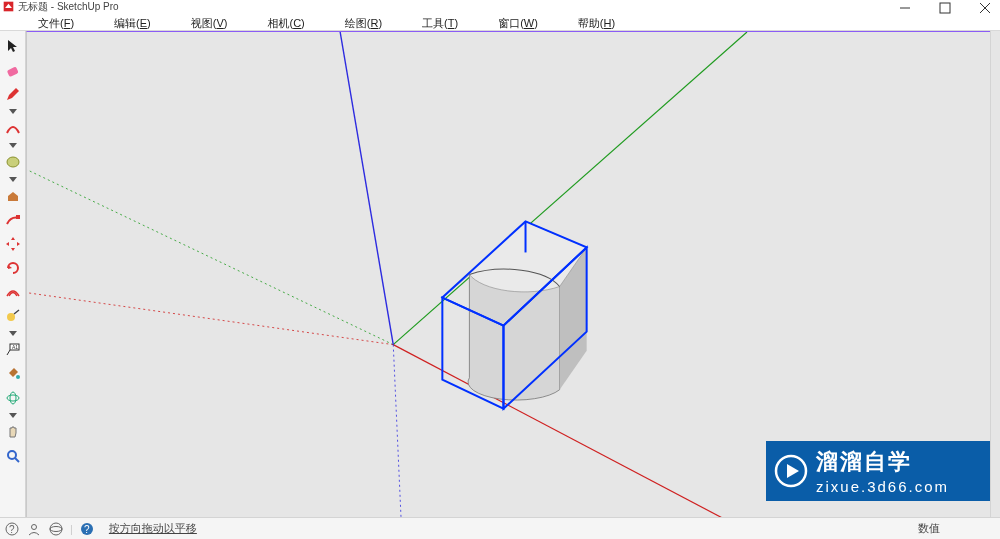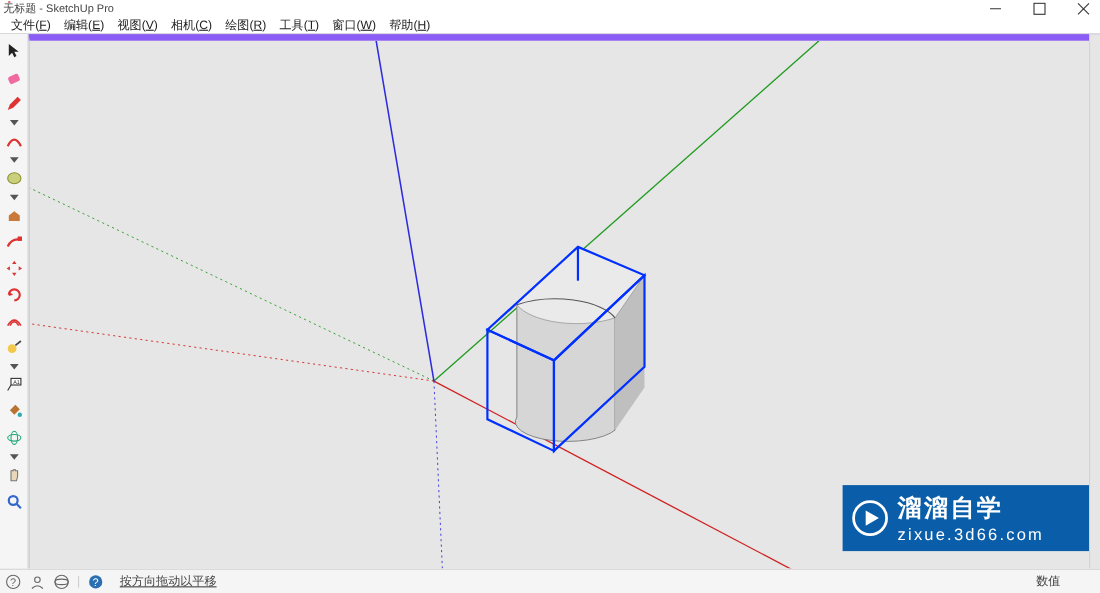--- a/index.html
+++ b/index.html
@@ -1,46 +1,46 @@
 <!DOCTYPE html>
 <html><head>
 <meta charset="utf-8">
 <style>
   * { margin: 0; padding: 0; box-sizing: border-box; font-family: "Microsoft YaHei", "SimSun", sans-serif; }
   html, body { width: 1000px; height: 539px; overflow: hidden; background: #fff; position: relative; }
 
-  .titlebar { height: 15px; display: flex; align-items: flex-start; padding: 1px 0 0 3px; font-size: 10px; color: #444; background: #fff; flex-direction: column; }
+  .titlebar { height: 15px; display: flex; align-items: flex-start; padding: 1px 0 0 3px; font-size: 10px; color: #444; background: #fff; }
   .app-icon { width: 11px; height: 11px; margin-right: 4px; }
   .title-text { line-height: 12px; }
   .win-controls { position: absolute; right: 6px; top: 2px; display: flex; gap: 22px; }
   .win-btn { width: 18px; height: 12px; display: flex; align-items: center; justify-content: center; cursor: default; }
   .win-btn svg { display: block; }
 
   .menubar { height: 16px; display: flex; align-items: center; padding-left: 4px; font-size: 11px; color: #222; border-bottom: 1px solid #d9d9d9; }
-  .menu-item { padding: 0 6px; line-height: 14px; cursor: default; }
+  .menu-item { padding: 0 6px; line-height: 14px; cursor: default; margin-left: 28px; }
   .menu-item u { text-decoration: underline; }
 
   .workspace { position: absolute; top: 31px; left: 0; right: 0; bottom: 22px; display: flex; }
   .toolbar { width: 26px; background: #f5f5f5; border-right: 1px solid #d4d4d4; display: flex; flex-direction: column; align-items: center; padding-top: 4px; gap: 2px; }
   .tool-btn { width: 22px; height: 22px; display: flex; align-items: center; justify-content: center; cursor: default; }
   .tool-btn.short { height: 8px; }
   .tri { width:0; height:0; border-left:4px solid transparent; border-right:4px solid transparent; border-top:5px solid #555; }
 
-  .viewport { flex: 1; position: relative; background: #e6e6e6; border-left: 1px solid #c9c9c9; border-top: 6px solid #8b5cf6; overflow: hidden; }
+  .viewport { flex: 1; position: relative; background: #e6e6e6; border-left: 1px solid #c9c9c9; border-top: 1px solid #8b5cf6; overflow: hidden; }
 
   .watermark { position: absolute; right: 0; bottom: 16px; width: 234px; height: 60px; background: #0a5da8; color: #fff; display: flex; align-items: center; }
   .wm-play { width: 50px; display: flex; justify-content: center; }
   .wm-text { font-size: 22px; font-weight: 600; letter-spacing: 2px; }
   .wm-sub { font-size: 15px; letter-spacing: 2px; margin-top: 1px; }
 
   .statusbar { position: absolute; left: 0; right: 0; bottom: 0; height: 22px; background: #f5f5f5; border-top: 1px solid #d4d4d4; display: flex; align-items: center; font-size: 11px; color: #444; }
   .sb-left { display: flex; align-items: center; padding-left: 4px; gap: 6px; }
   .sb-icon { width: 16px; height: 16px; display: flex; align-items: center; justify-content: center; }
   .sb-text { margin-left: 8px; text-decoration: underline; }
-  .sb-right { margin-left: auto; padding-right: 36px; display:flex; align-items:center; gap:6px; }
+  .sb-right { margin-left: auto; padding-right: 60px; display:flex; align-items:center; gap:6px; }
   .vcb-bar { position:absolute; right:0; top:31px; bottom:22px; width:10px; background:#e6e6e6; border-left:1px solid #d4d4d4; }
 </style>
 </head>
 <body>
 
 <div class="titlebar">
   <svg class="app-icon" viewBox="0 0 16 16">
       <rect x="1" y="1" width="14" height="14" fill="#d9252a"></rect>
       <path d="M3 10 L8 4 L13 10 Z" fill="#fff"></path>
     </svg>

